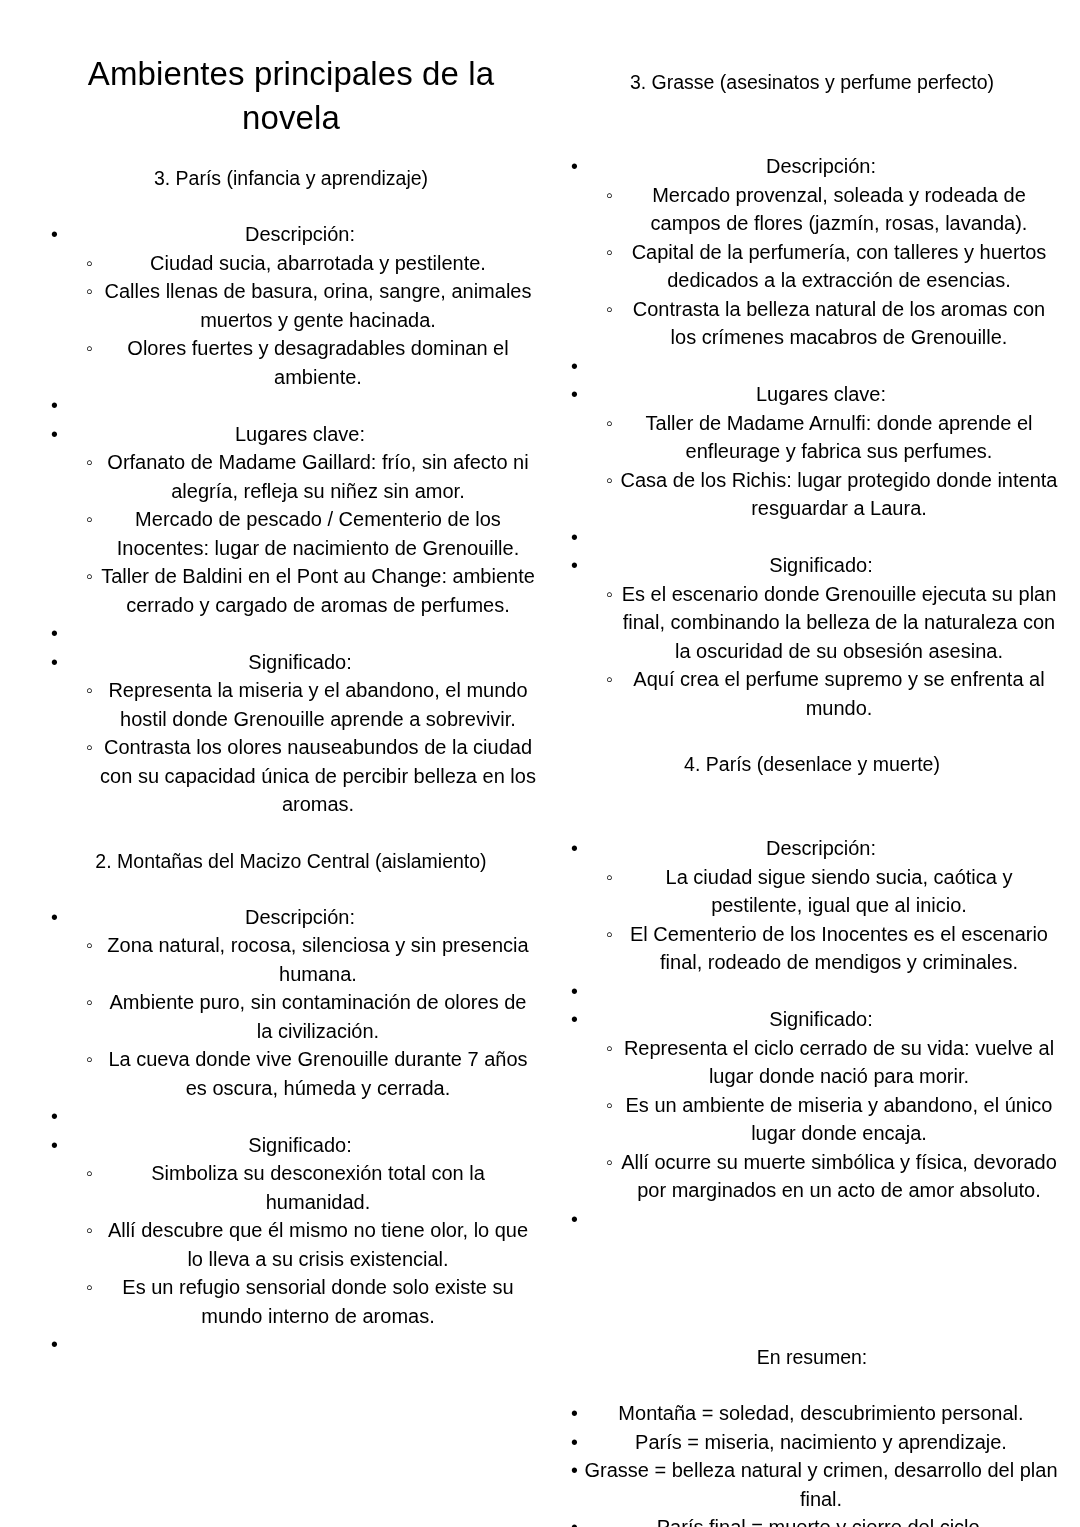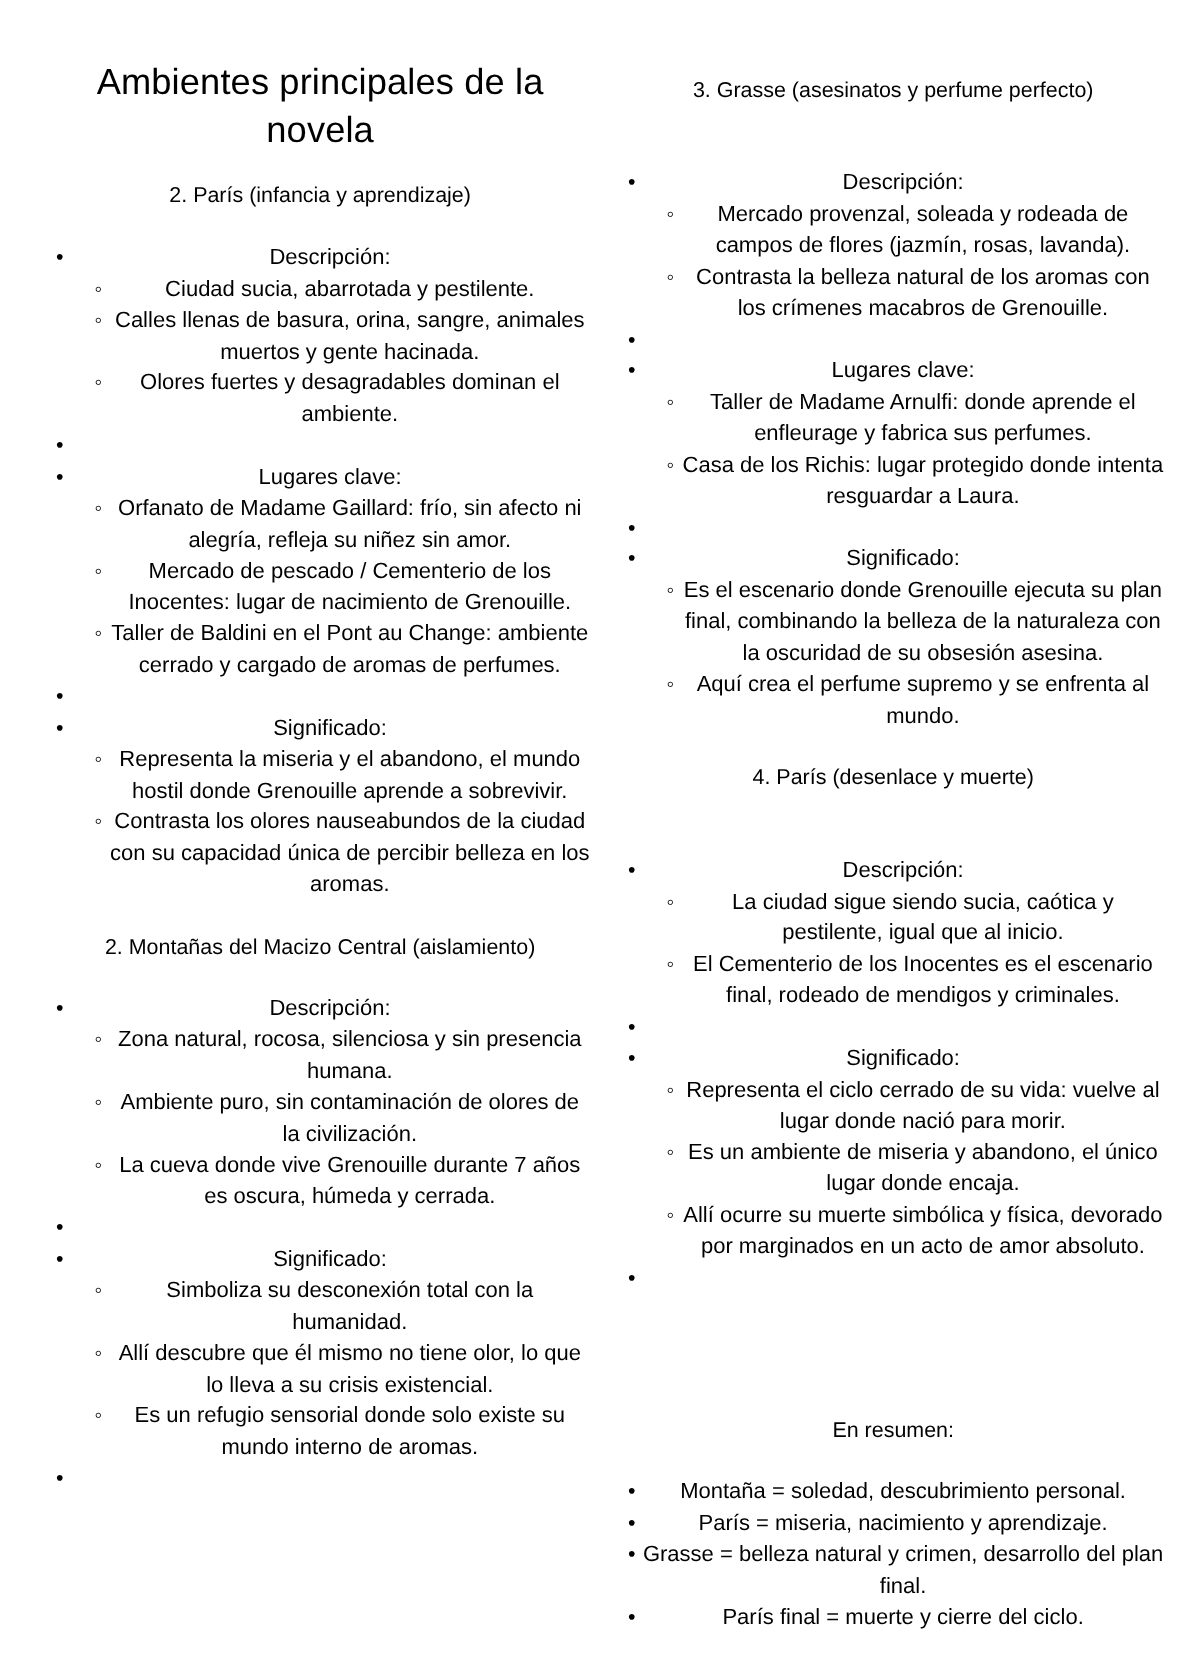--- a/index.html
+++ b/index.html
@@ -96,21 +96,21 @@
 <body>
 
 <div class="page">
 
   <div class="col col-left">
 
     <h1 class="doc-title">Ambientes principales de la novela</h1>
 
     <div class="sp-24"></div>
 
-    <div class="section-heading">2. París (infancia y aprendizaje)</div>
+    <div class="section-heading">3. París (infancia y aprendizaje)</div>
     <div class="sp-28"></div>
 
     <div class="b1">
         <span class="txt">Descripción:</span>
       </div>
     <div class="b2">
         <span class="txt">Ciudad sucia, abarrotada y pestilente.</span>
       </div>
     <div class="b2">
         <span class="txt">Calles llenas de basura, orina, sangre, animales muertos y gente hacinada.</span>
@@ -186,20 +186,23 @@
     <div class="section-heading">3. Grasse (asesinatos y perfume perfecto)</div>
     <div class="sp-56"></div>
 
     <div class="b1">
         <span class="txt">Descripción:</span>
       </div>
     <div class="b2">
         <span class="txt">Mercado provenzal, soleada y rodeada de campos de flores (jazmín, rosas, lavanda).</span>
       </div>
     <div class="b2">
+        <span class="txt">Capital de la perfumería, con talleres y huertos dedicados a la extracción de esencias.</span>
+      </div>
+    <div class="b2">
         <span class="txt">Contrasta la belleza natural de los aromas con los crímenes macabros de Grenouille.</span>
       </div>
 
     <div class="b1 empty"></div>
     <div class="b1">
         <span class="txt">Lugares clave:</span>
       </div>
     <div class="b2">
         <span class="txt">Taller de Madame Arnulfi: donde aprende el enfleurage y fabrica sus perfumes.</span>
       </div>

